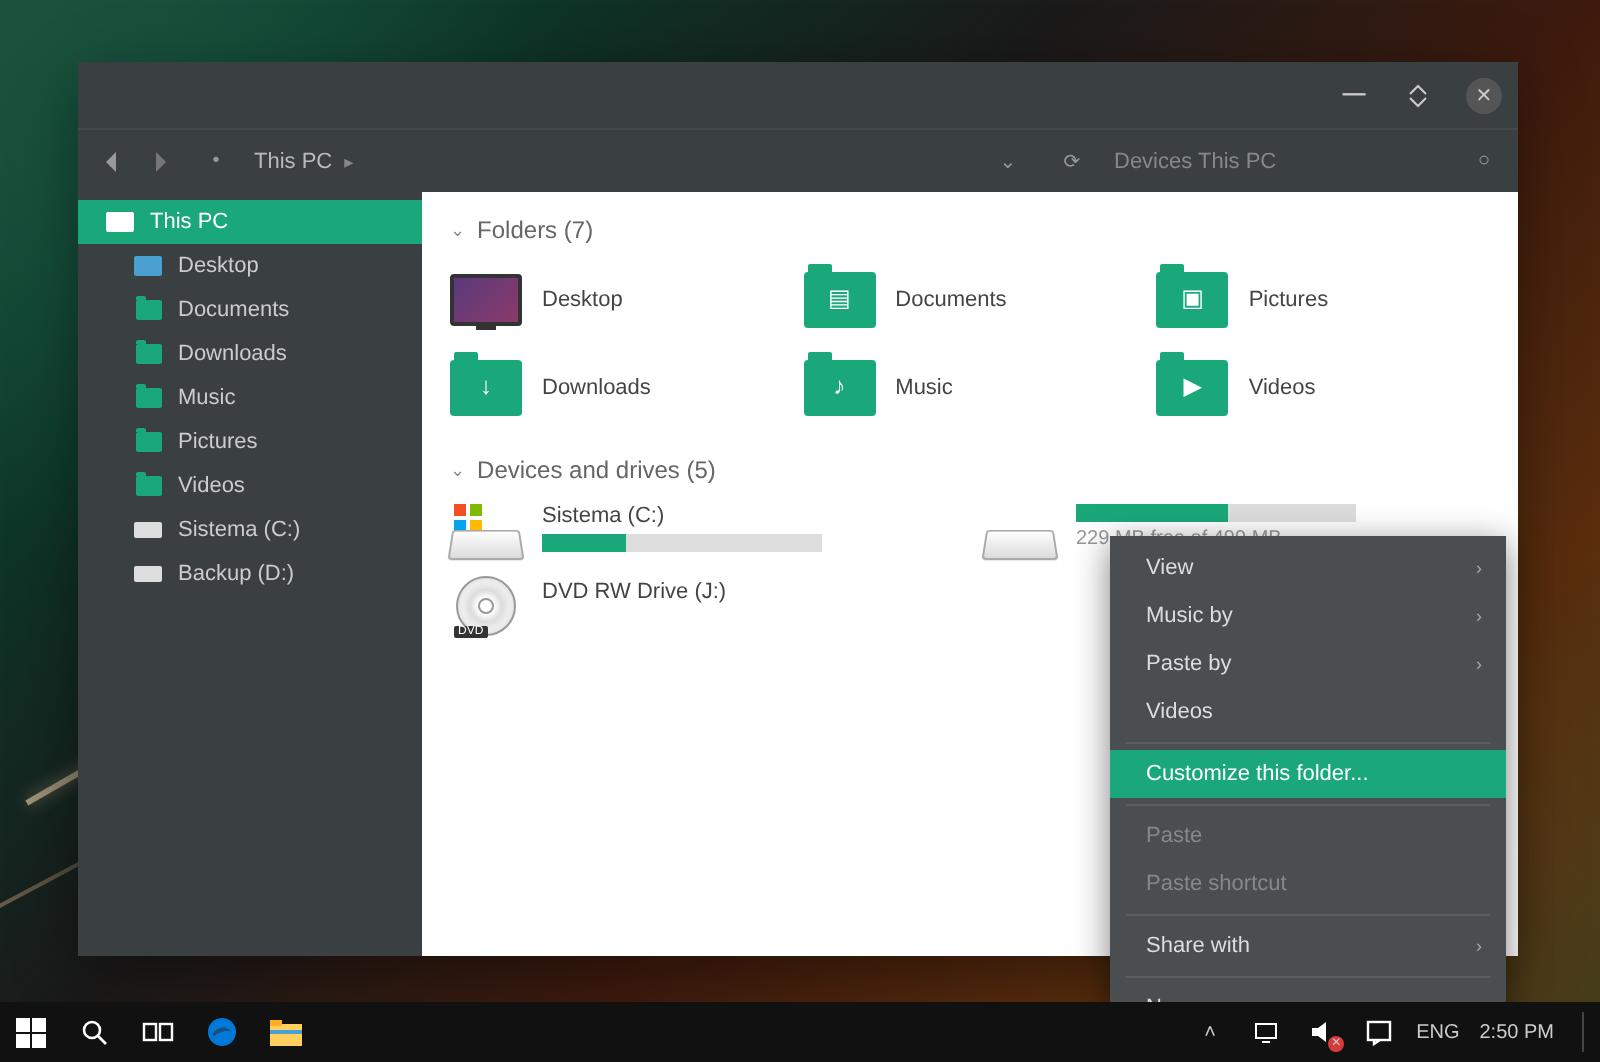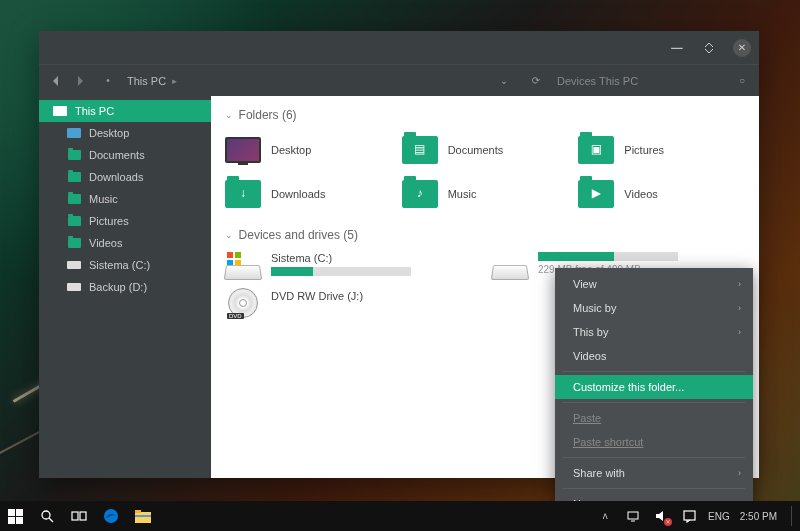--- a/index.html
+++ b/index.html
@@ -60,21 +60,21 @@
 .dvd-label { position:absolute; bottom:-2px; left:-2px; background:#333; color:#fff; font-size:6px; padding:0 2px; border-radius:1px; }
 .drive-info { flex:1; min-width:0; }
 .drive-name { font-size:11px; color:#444; margin-bottom:3px; }
 .drive-bar { width:140px; height:9px; background:#ddd; margin-bottom:3px; }
 .drive-fill { height:100%; background:#1aa87a; }
 .drive-free { font-size:10px; color:#999; }
 
 .ctxmenu { position:absolute; top:268px; left:555px; width:198px; background:#4a4e51; box-shadow:0 4px 16px rgba(0,0,0,0.5); padding:4px 0; font-size:11px; color:#ddd; }
 .ctx-item { height:24px; display:flex; align-items:center; justify-content:space-between; padding:0 12px 0 18px; cursor:pointer; }
 .ctx-item.hover { background:#1aa87a; color:#fff; }
-.ctx-item.disabled { color:#888;text-decoration:underline; }
+.ctx-item.disabled { color:#888; }
 .ctx-sep { height:1px; background:#5a5e61; margin:3px 8px; }
 .ctx-arrow { font-size:9px; color:#aaa; }
 
 .taskbar { position:absolute; bottom:0; left:0; right:0; height:30px; background:#111; display:flex; align-items:center; padding:0 6px; color:#fff; }
 .tb-left { display:flex; align-items:center; gap:14px; }
 .tb-btn { width:18px; height:18px; display:flex; align-items:center; justify-content:center; cursor:pointer; }
 .win-logo { width:15px; height:15px; display:grid; grid-template-columns:1fr 1fr; grid-template-rows:1fr 1fr; gap:1px; }
 .win-logo span { background:#fff; }
 .tb-right { margin-left:auto; display:flex; align-items:center; gap:10px; font-size:10px; color:#ccc; }
 .tb-clock { font-size:10px; }
@@ -176,21 +176,21 @@
         <span class="sb-icon">
             <span class="sb-drive"></span>
           </span>
         <span>Backup (D:)</span>
       </div>
     </div>
 
     <div class="main">
       <div class="section-hdr">
         <span class="chev">⌄</span>
-        <span>Folders (6)</span>
+        <span>Folders (7)</span>
       </div>
       <div class="folder-grid">
         <div class="folder-item">
           <div class="desktop-ico"></div>
           <span class="folder-label">Desktop</span>
         </div>
         <div class="folder-item">
           <div class="folder-ico">
               <div class="f-tab"></div>
               <div class="f-back"></div>
@@ -283,21 +283,21 @@
 <div class="ctxmenu">
   <div class="ctx-item">
       <span>View</span>
       <span class="ctx-arrow">›</span>
     </div>
   <div class="ctx-item">
       <span>Music by</span>
       <span class="ctx-arrow">›</span>
     </div>
   <div class="ctx-item">
-      <span>This by</span>
+      <span>Paste by</span>
       <span class="ctx-arrow">›</span>
     </div>
   <div class="ctx-item">
       <span>Videos</span>
     </div>
   <div class="ctx-sep"></div>
   <div class="ctx-item hover">
       <span>Customize this folder...</span>
     </div>
   <div class="ctx-sep"></div>

